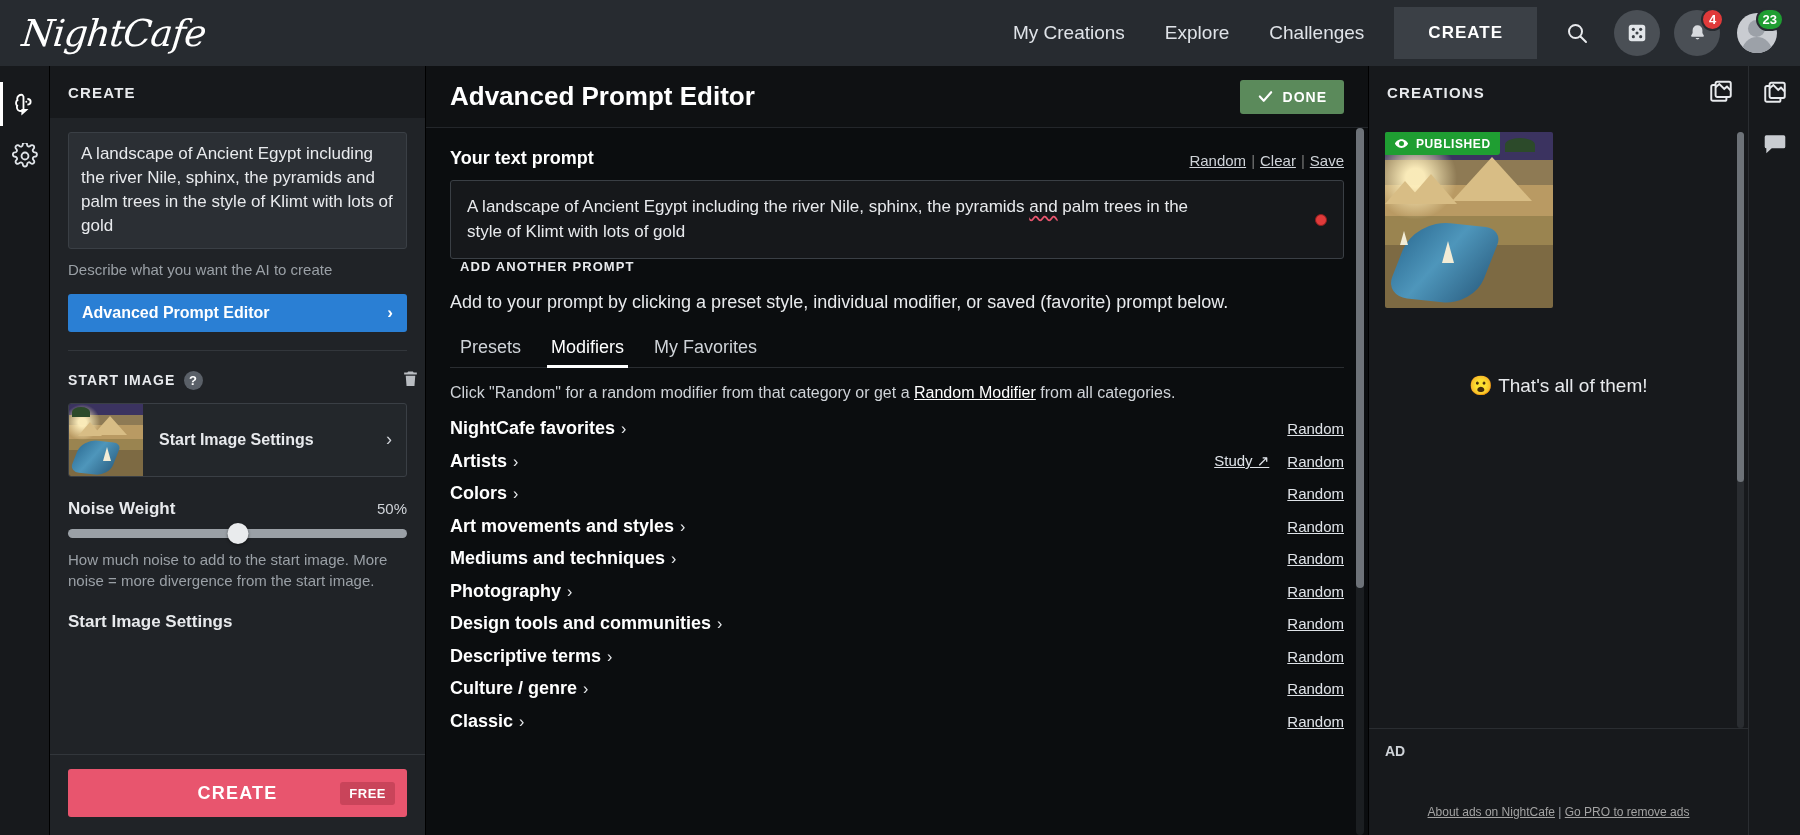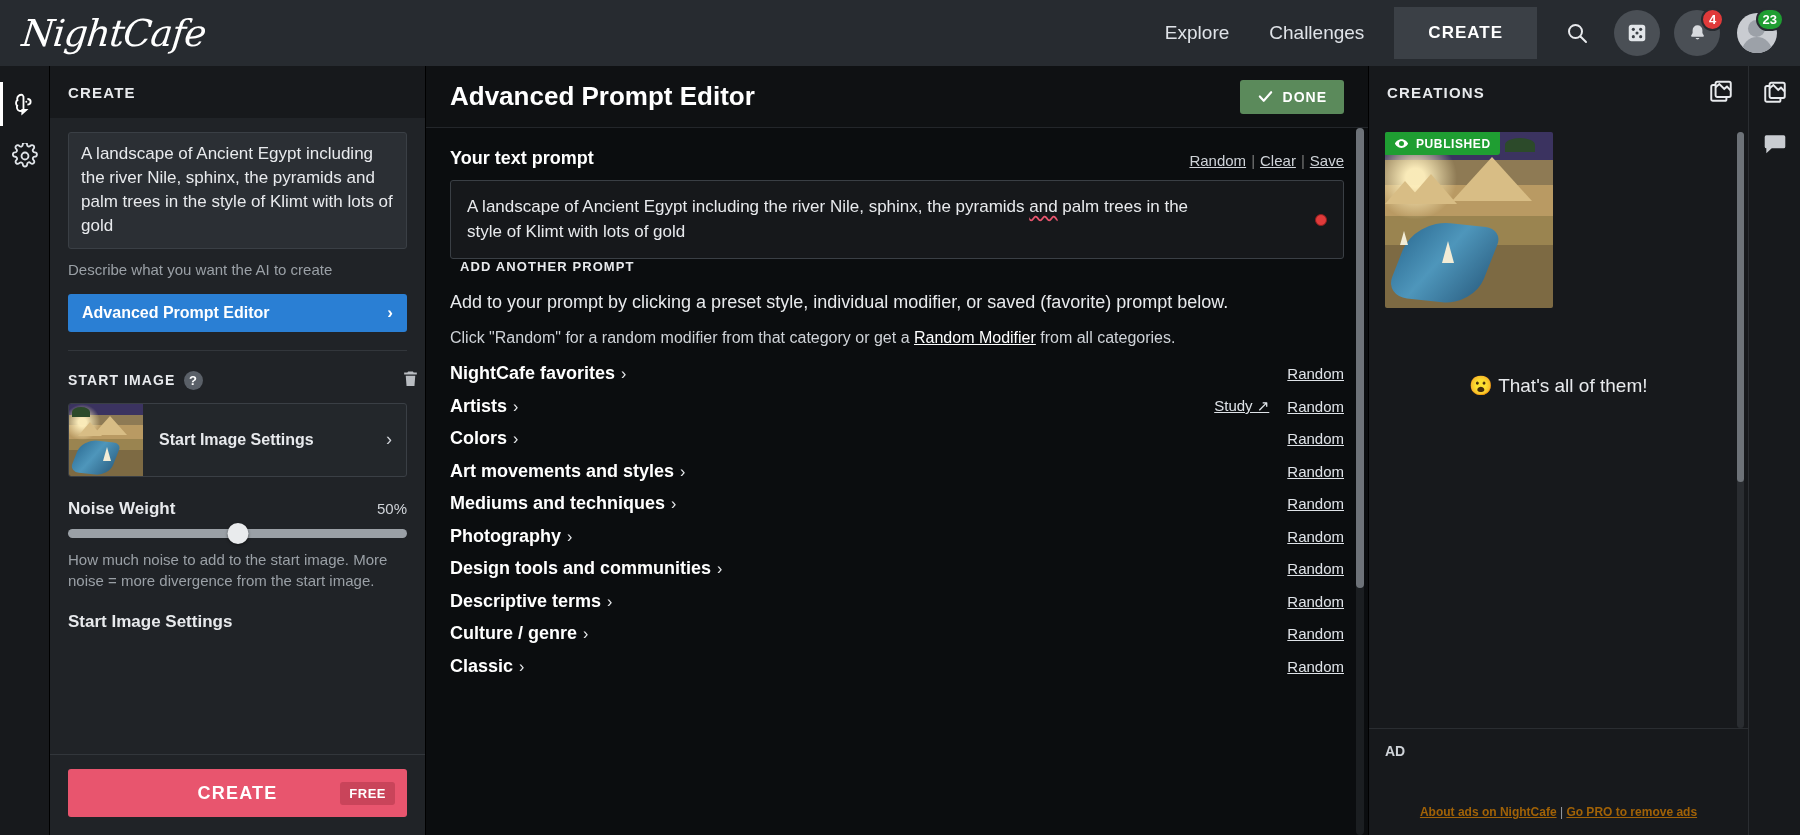--- a/index.html
+++ b/index.html
@@ -152,21 +152,21 @@
   .creation-card { width:168px; position:relative; border-radius:2px; overflow:hidden; }
   .pub-badge { position:absolute; left:0; top:0; background:#1f9e32; display:flex; align-items:center;
     gap:7px; padding:4px 9px; border-radius:0 0 3px 0; z-index:2; }
   .pub-badge .lbl { font-size:12px; font-weight:bold; color:#fff; letter-spacing:.6px; }
   .allofthem { margin-top:66px; text-align:center; font-size:19px; color:#e8eaed; }
   .rp-sb { position:absolute; right:4px; top:14px; bottom:0; width:7px; background:#2a2d31; border-radius:4px; }
   .rp-sb .thumb { position:absolute; left:0; width:7px; top:0; height:350px; background:#6d7278; border-radius:4px; }
   .ad-box { flex:0 0 auto; border-top:1px solid #2a2d31; padding:14px 16px 16px 16px; }
   .ad-label { font-size:14px; font-weight:bold; color:#cfd3d8; }
   .ad-links { margin-top:46px; text-align:center; font-size:12px; color:#9aa0a6; }
-  .ad-links a { color:#a16207; text-decoration:underline; cursor:pointer;font-weight:bold; }
+  .ad-links a { color:#a3a3a3; text-decoration:underline; cursor:pointer; }
 
   
   .farrail { width:52px; flex:0 0 52px; background:#17191c; display:flex; flex-direction:column;
     align-items:center; border-left:1px solid #2a2d31; }
   .farrail .ri { width:52px; height:52px; display:flex; align-items:center; justify-content:center; cursor:pointer; }
 
   
   .egypt {
     background:
       radial-gradient(circle at 18% 26%, rgba(255,240,190,.95) 0 5%, rgba(255,240,190,0) 22%),
@@ -185,20 +185,21 @@
 </style>
 </head>
 <body>
 
 <div class="app">
 
   <div class="topbar">
     <div class="logo">NightCafe</div>
 
     <div class="nav">
+      <div class="nav-link">My Creations</div>
       <div class="nav-link">Explore</div>
       <div class="nav-link">Challenges</div>
 
       <div class="create-btn">CREATE</div>
 
       <div class="icon-btn">
         <svg width="24" height="24" viewBox="0 0 24 24" fill="none" stroke="#e8eaed" stroke-width="2">
           <circle cx="10.5" cy="10.5" r="6.5"></circle>
             <line x1="15.5" y1="15.5" x2="21" y2="21" stroke-linecap="round"></line>
         </svg>
@@ -327,20 +328,25 @@
 
         <div class="ta-box">
           <div class="ta-text"><span>A landscape of Ancient Egypt including the river Nile, sphinx, the pyramids </span><span class="misspell">and</span><span> palm trees in the style of Klimt with lots of gold</span></div>
           <div class="red-dot"></div>
         </div>
 
         <div class="aap">ADD ANOTHER PROMPT</div>
 
         <div class="addto">Add to your prompt by clicking a preset style, individual modifier, or saved (favorite) prompt below.</div>
 
+        <div class="tabs">
+          <div class="tab">Presets</div>
+          <div class="tab active">Modifiers</div>
+          <div class="tab">My Favorites</div>
+        </div>
 
         <div class="clickline"><span>Click "Random" for a random modifier from that category or get a </span><a>Random Modifier</a><span> from all categories.</span></div>
 
         <div class="cat-list">
 
           <div class="cat-row">
             <span class="cat-name"><span>NightCafe favorites</span><span class="chev">›</span></span>
             <span class="cat-right">
               <a>Random</a>
             </span>

